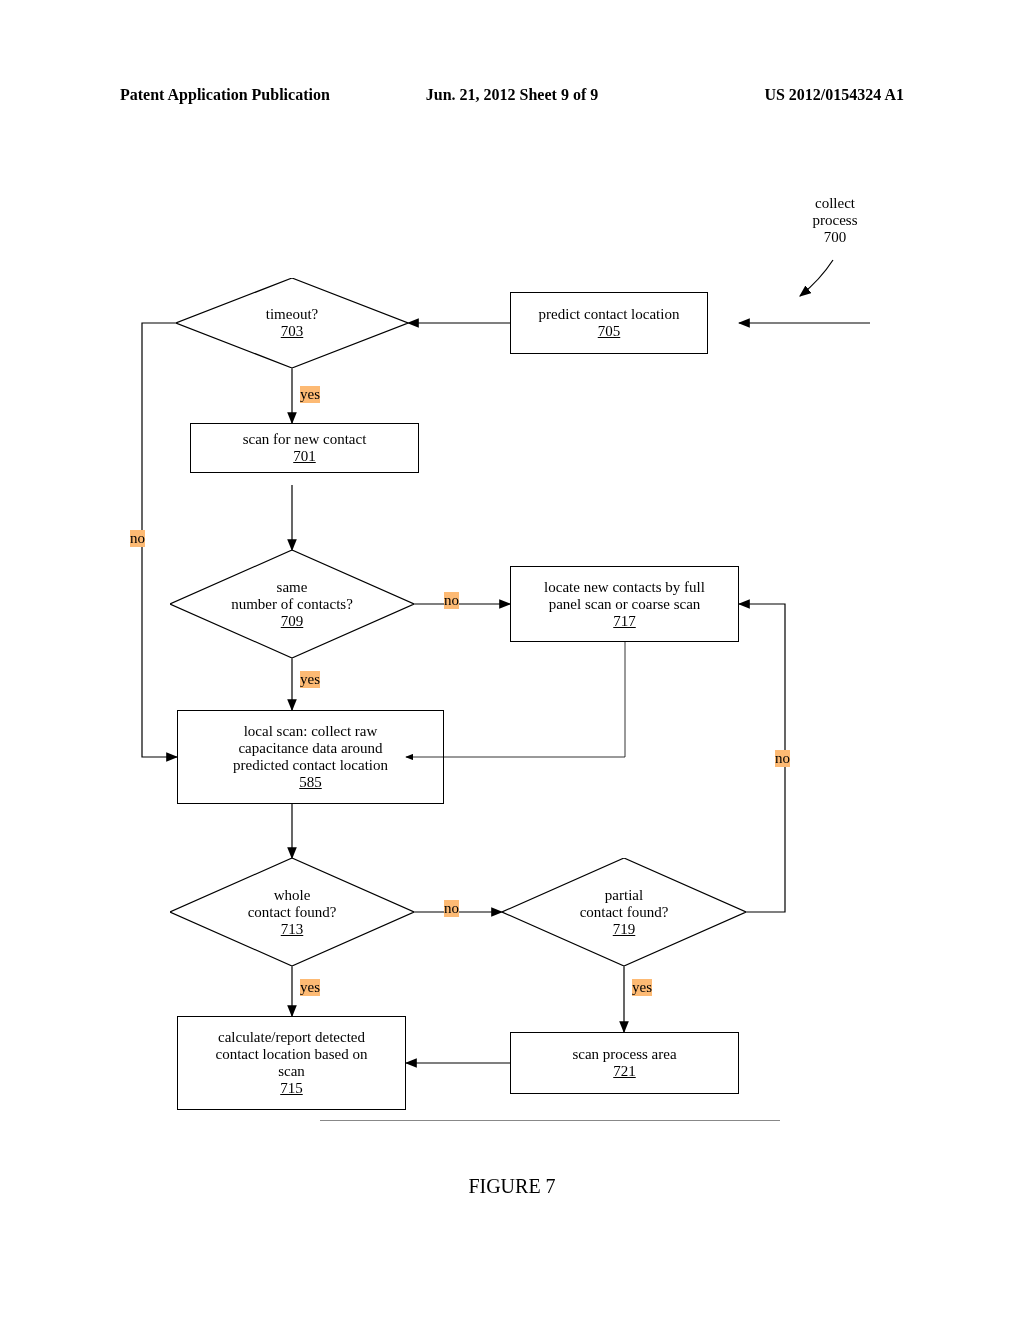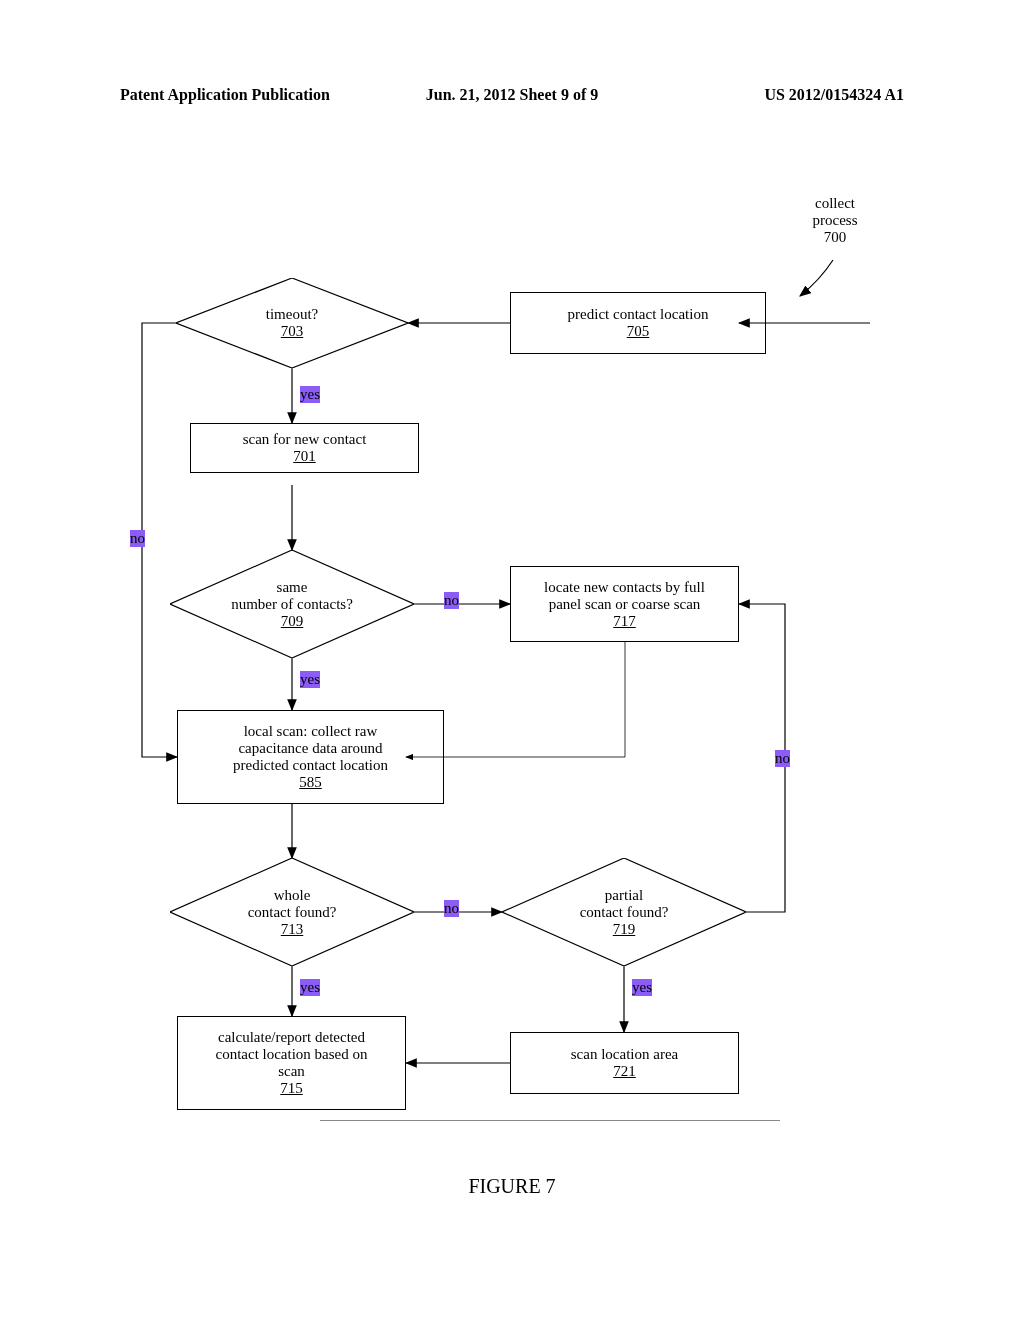--- a/index.html
+++ b/index.html
@@ -59,21 +59,21 @@
     align-items: center;
     justify-content: center;
     text-align: center;
     padding: 0 24px;
     font-size: 15px;
   }
   .refnum { text-decoration: underline; display: block; }
   .label {
     position: absolute;
     font-size: 15px;
-    background: #8b5cf6;
+    background: #fdba74;
   }
   .figure-label {
     position: absolute;
     font-size: 20px;
     left: 0; right: 0;
     text-align: center;
   }
   .entry-label {
     position: absolute;
     font-size: 15px;
@@ -103,21 +103,21 @@
   </div>
 
   <div class="canvas">
 
     <div class="entry-label" style="left:790px; top:195px; width:90px;">
       <span>collect</span><br>
       <span>process</span><br>
       <span>700</span>
     </div>
 
-    <div class="box" style="left:510px; top:292px; width:256px; height:62px;">
+    <div class="box" style="left:510px; top:292px; width:198px; height:62px;">
       <div>
         <span>predict contact location</span><br>
         <span class="refnum">705</span>
       </div>
     </div>
 
     <div class="diamond-wrap" style="left:176px; top:278px; width:232px; height:90px;">
       <svg class="diamond-shape" viewBox="0 0 232 90">
         <polygon points="116,0 232,45 116,90 0,45" fill="#fff" stroke="#000" stroke-width="1.2"></polygon>
       </svg>
@@ -196,21 +196,21 @@
       <div>
         <span>calculate/report detected</span><br>
         <span>contact location based on</span><br>
         <span>scan</span><br>
         <span class="refnum">715</span>
       </div>
     </div>
 
     <div class="box" style="left:510px; top:1032px; width:229px; height:62px;">
       <div>
-        <span>scan location area</span><br>
+        <span>scan process area</span><br>
         <span class="refnum">721</span>
       </div>
     </div>
 
     <svg class="lines">
       <defs>
         <marker id="arrow" markerWidth="10" markerHeight="8" refX="9" refY="4" orient="auto">
           <polygon points="0,0 10,4 0,8" fill="#000"></polygon>
         </marker>
       </defs>

